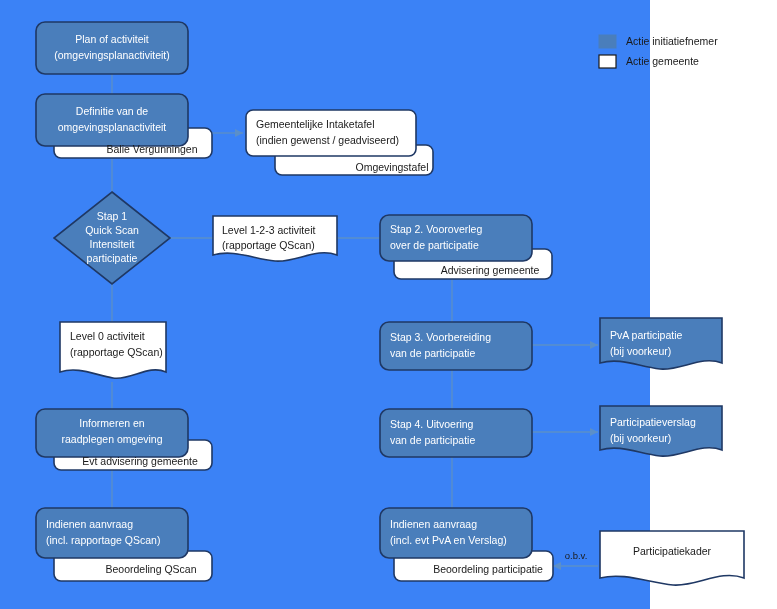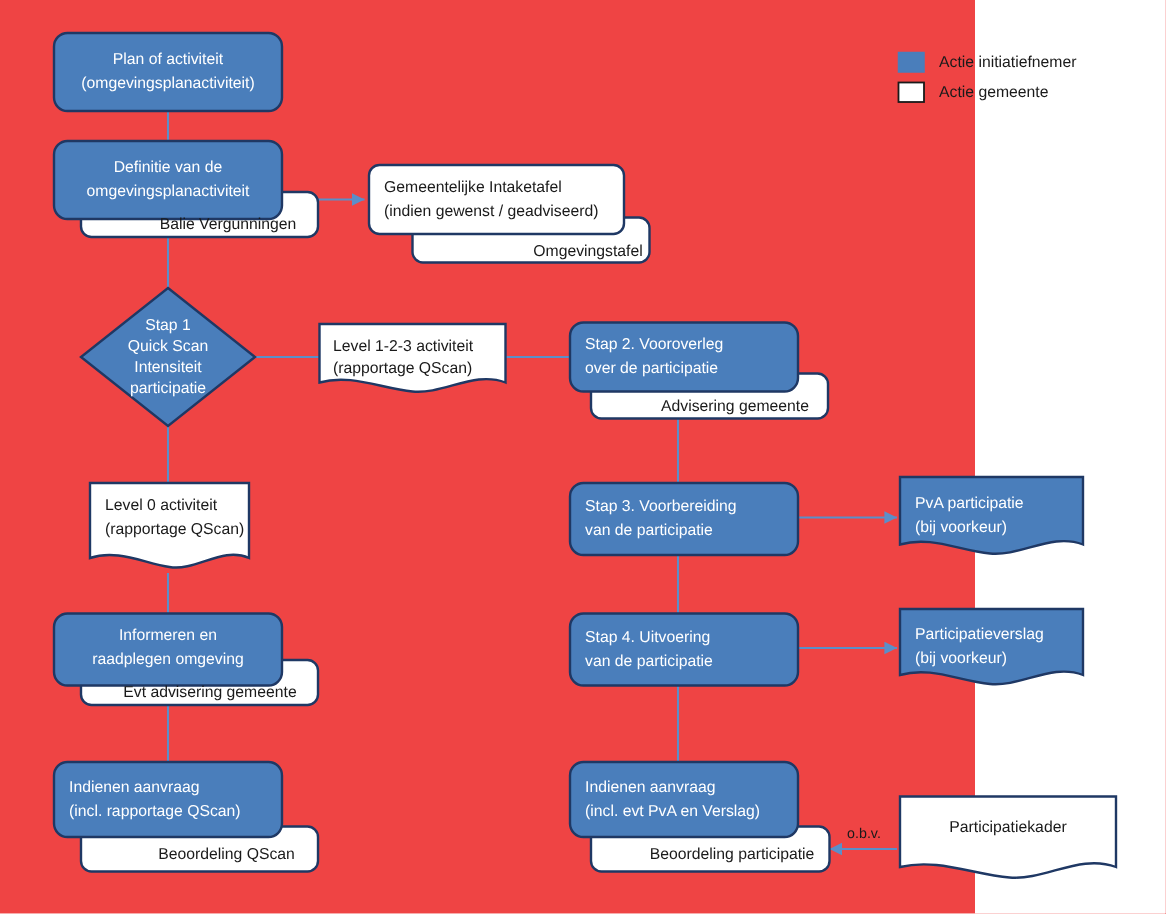--- a/index.html
+++ b/index.html
@@ -10,21 +10,21 @@
   body {
     width: 777px;
     height: 609px;
     font-family: "Liberation Sans", sans-serif;
     overflow: hidden;
   }
   #canvas {
     position: relative;
     width: 650px;
     height: 609px;
-    background: #ef4444;
+    background: #3b82f6;
   }
   svg#flow {
     position: absolute;
     top: 0;
     left: 0;
     width: 777px;
     height: 609px;
   }
   .node-text {
     font-family: "Liberation Sans", sans-serif;

